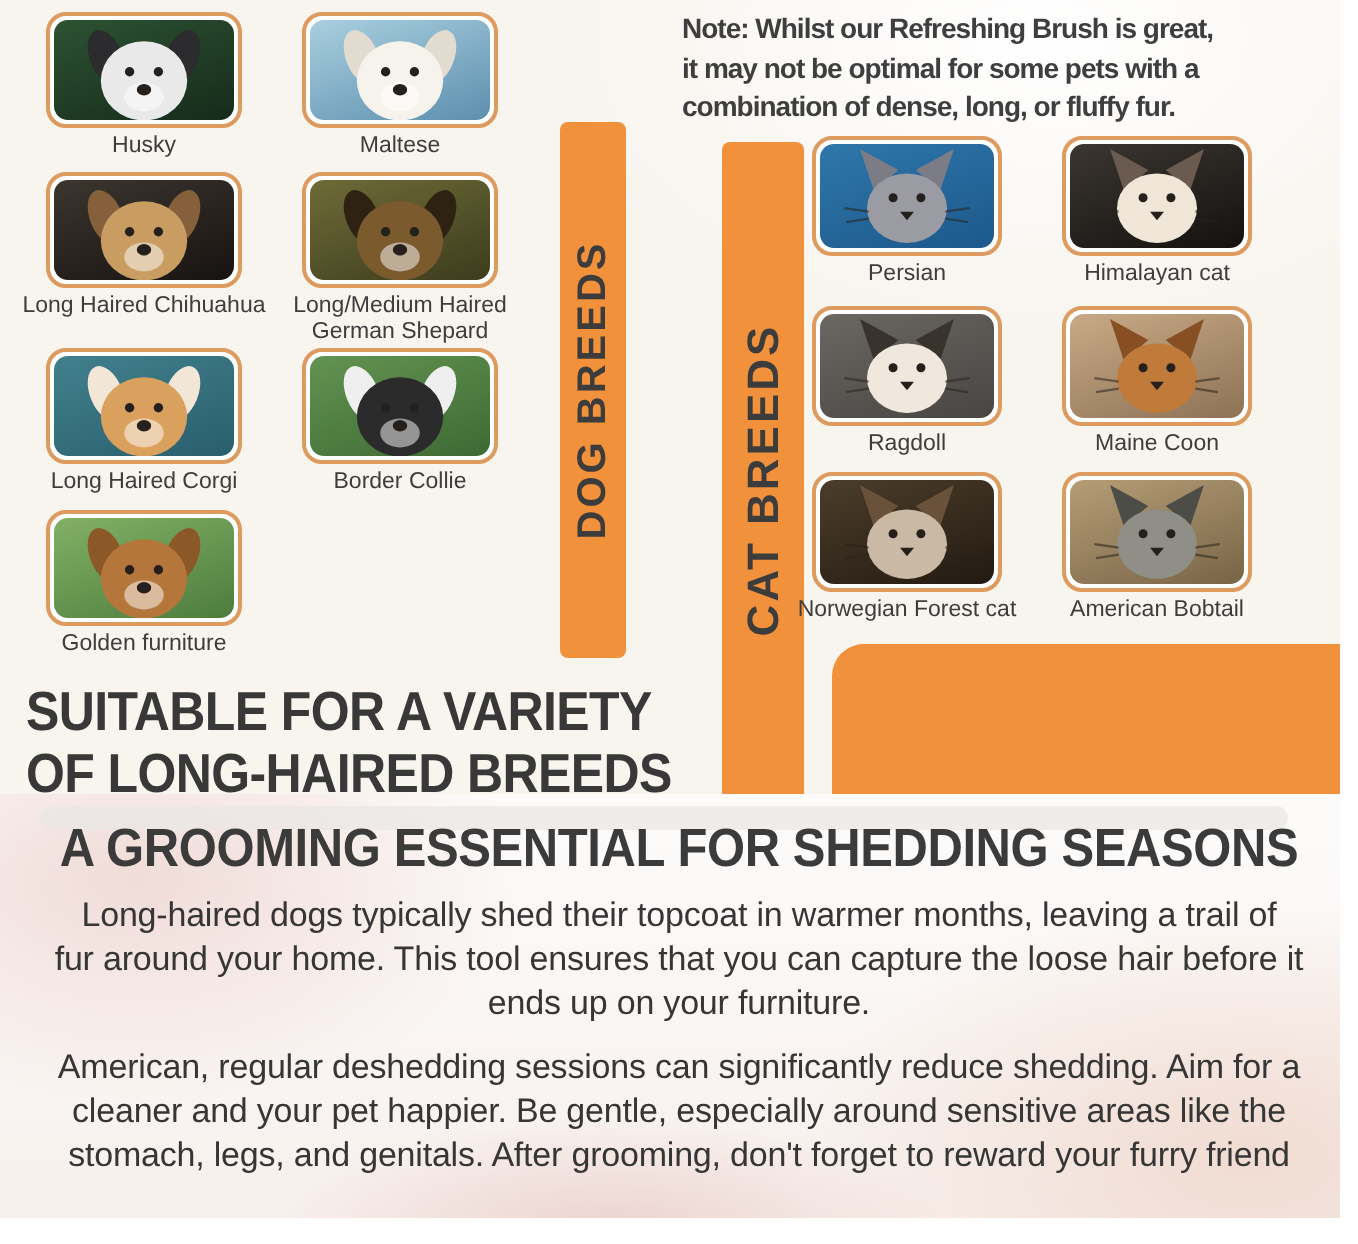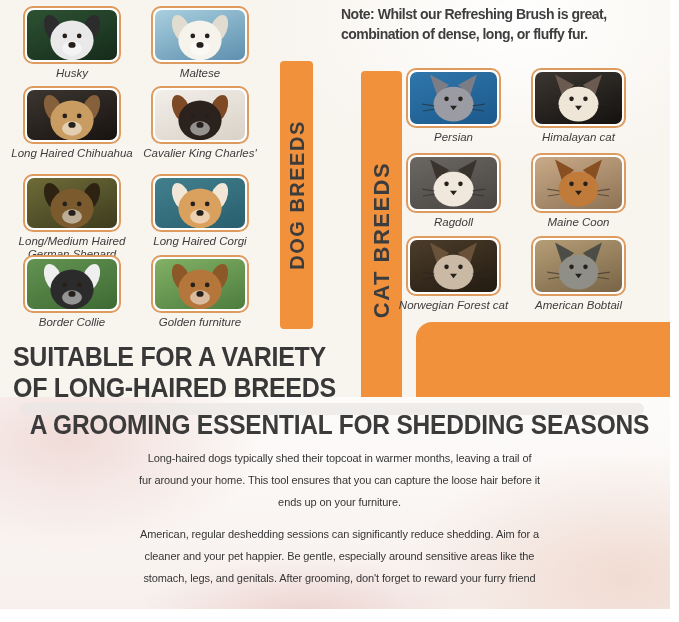--- a/index.html
+++ b/index.html
@@ -17,21 +17,21 @@
   .note{
     position:absolute;left:341px;top:5px;width:338px;
     font-size:14px;font-weight:bold;letter-spacing:-0.5px;
     line-height:19.5px;color:#3e3e3e;
   }
   .note div{white-space:nowrap;}
   
   .grid{position:absolute;display:grid;grid-template-columns:1fr 1fr;}
   .dog-grid{left:8px;top:6px;width:256px;grid-template-rows:80px 88px 81px 78px;}
   .cat-grid{left:391px;top:68px;width:250px;grid-template-rows:85px 83px 76px;}
-  .card{display:flex;flex-direction:column;align-items:center;margin:0;font-style:italic;}
+  .card{display:flex;flex-direction:column;align-items:center;margin:0;}
   .photo{
     width:98px;height:58px;border:2px solid var(--card-border,#dd9b5f);
     border-radius:10px;background:#ffffff;padding:2px;box-sizing:border-box;
     overflow:hidden;flex:0 0 auto;
   }
   .cat-grid .photo{width:95px;height:60px;}
   .photo-inner{width:100%;height:100%;border-radius:7px;overflow:hidden;}
   .photo-inner svg{display:block;width:100%;height:100%;}
   .card-label{
     margin-top:3px;font-size:11.5px;line-height:12.5px;color:#3d3d3d;
@@ -70,34 +70,35 @@
   }
   .faded-band{
     position:absolute;left:20px;top:6px;width:624px;height:12px;
     background:#e9e7e4;border-radius:6px;opacity:0.75;
   }
   .bottom-title{
     position:relative;margin:13px auto 0 auto;
     font-size:24.5px;font-weight:bold;letter-spacing:-0.2px;color:#3b3b3b;
     transform:scaleY(1.1);transform-origin:center top;
   }
-  .para{position:relative;margin:0 auto;font-size:11px;line-height:22px;color:#363636;letter-spacing:-0.1px;}
+  .para{position:relative;margin:0 auto;font-size:17px;line-height:22px;color:#363636;letter-spacing:-0.1px;}
   .para-1{margin-top:9px;}
   .para-2{margin-top:10px;}
   .para div{white-space:nowrap;}
 </style>
 </head>
 <body>
 
 <div class="canvas">
 
   <section class="top">
 
     <div class="note">
       <div>Note: Whilst our Refreshing Brush is great,</div>
+      <div>it may not be optimal for some pets with a</div>
       <div>combination of dense, long, or fluffy fur.</div>
     </div>
 
     <div class="grid dog-grid" id="dog-grid">
   <figure class="card">
     <div class="photo">
       <div class="photo-inner" style="background: linear-gradient(160deg, rgb(45, 82, 51), rgb(21, 43, 26));">
               <svg viewBox="0 0 100 70" preserveAspectRatio="xMidYMid slice">
       <ellipse cx="29" cy="28" rx="9" ry="16" fill="#2c2c2e" transform="rotate(-22 29 28)"></ellipse>
       <ellipse cx="71" cy="28" rx="9" ry="16" fill="#2c2c2e" transform="rotate(22 71 28)"></ellipse>
@@ -139,36 +140,20 @@
       <ellipse cx="50" cy="50" rx="11" ry="8" fill="rgba(255,255,255,0.5)"></ellipse>
       <circle cx="42" cy="36" r="2.6" fill="#26201c"></circle>
                 <circle cx="58" cy="36" r="2.6" fill="#26201c"></circle>
                 <ellipse cx="50" cy="46" rx="4" ry="3.2" fill="#26201c"></ellipse>
               </svg>
             </div>
     </div>
     <figcaption class="card-label">Long Haired Chihuahua</figcaption>
   </figure>
 
-  <figure class="card">
-    <div class="photo">
-      <div class="photo-inner" style="background: linear-gradient(160deg, rgb(242, 238, 233), rgb(217, 210, 199));">
-              <svg viewBox="0 0 100 70" preserveAspectRatio="xMidYMid slice">
-      <ellipse cx="29" cy="28" rx="9" ry="16" fill="#7e4a26" transform="rotate(-22 29 28)"></ellipse>
-      <ellipse cx="71" cy="28" rx="9" ry="16" fill="#7e4a26" transform="rotate(22 71 28)"></ellipse>
-      <ellipse cx="50" cy="41" rx="24" ry="22" fill="#2b221e"></ellipse>
-      <ellipse cx="50" cy="50" rx="11" ry="8" fill="rgba(255,255,255,0.5)"></ellipse>
-      <circle cx="42" cy="36" r="2.6" fill="#26201c"></circle>
-                <circle cx="58" cy="36" r="2.6" fill="#26201c"></circle>
-                <ellipse cx="50" cy="46" rx="4" ry="3.2" fill="#26201c"></ellipse>
-              </svg>
-            </div>
-    </div>
-    <figcaption class="card-label">Cavalier King Charles'</figcaption>
-  </figure>
 
   <figure class="card">
     <div class="photo">
       <div class="photo-inner" style="background: linear-gradient(160deg, rgb(110, 107, 56), rgb(61, 60, 29));">
               <svg viewBox="0 0 100 70" preserveAspectRatio="xMidYMid slice">
       <ellipse cx="29" cy="28" rx="9" ry="16" fill="#2e2313" transform="rotate(-22 29 28)"></ellipse>
       <ellipse cx="71" cy="28" rx="9" ry="16" fill="#2e2313" transform="rotate(22 71 28)"></ellipse>
       <ellipse cx="50" cy="41" rx="24" ry="22" fill="#7b5a2e"></ellipse>
       <ellipse cx="50" cy="50" rx="11" ry="8" fill="rgba(255,255,255,0.5)"></ellipse>
       <circle cx="42" cy="36" r="2.6" fill="#26201c"></circle>

